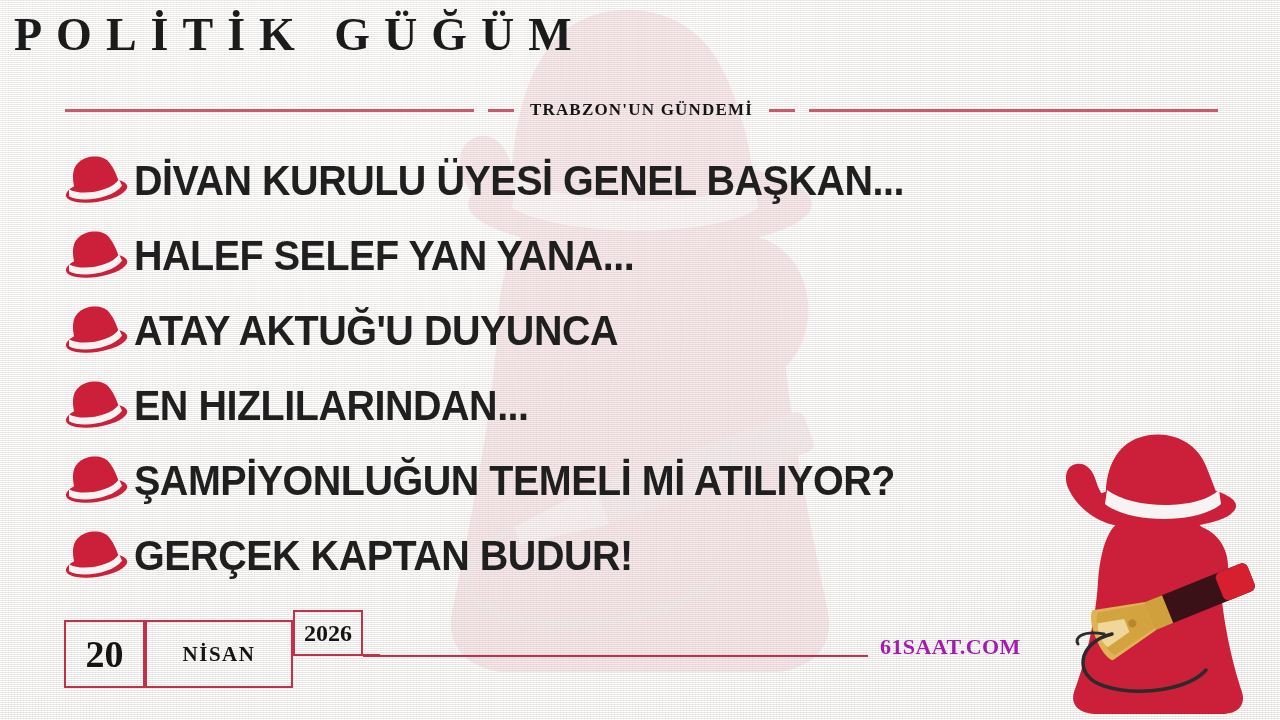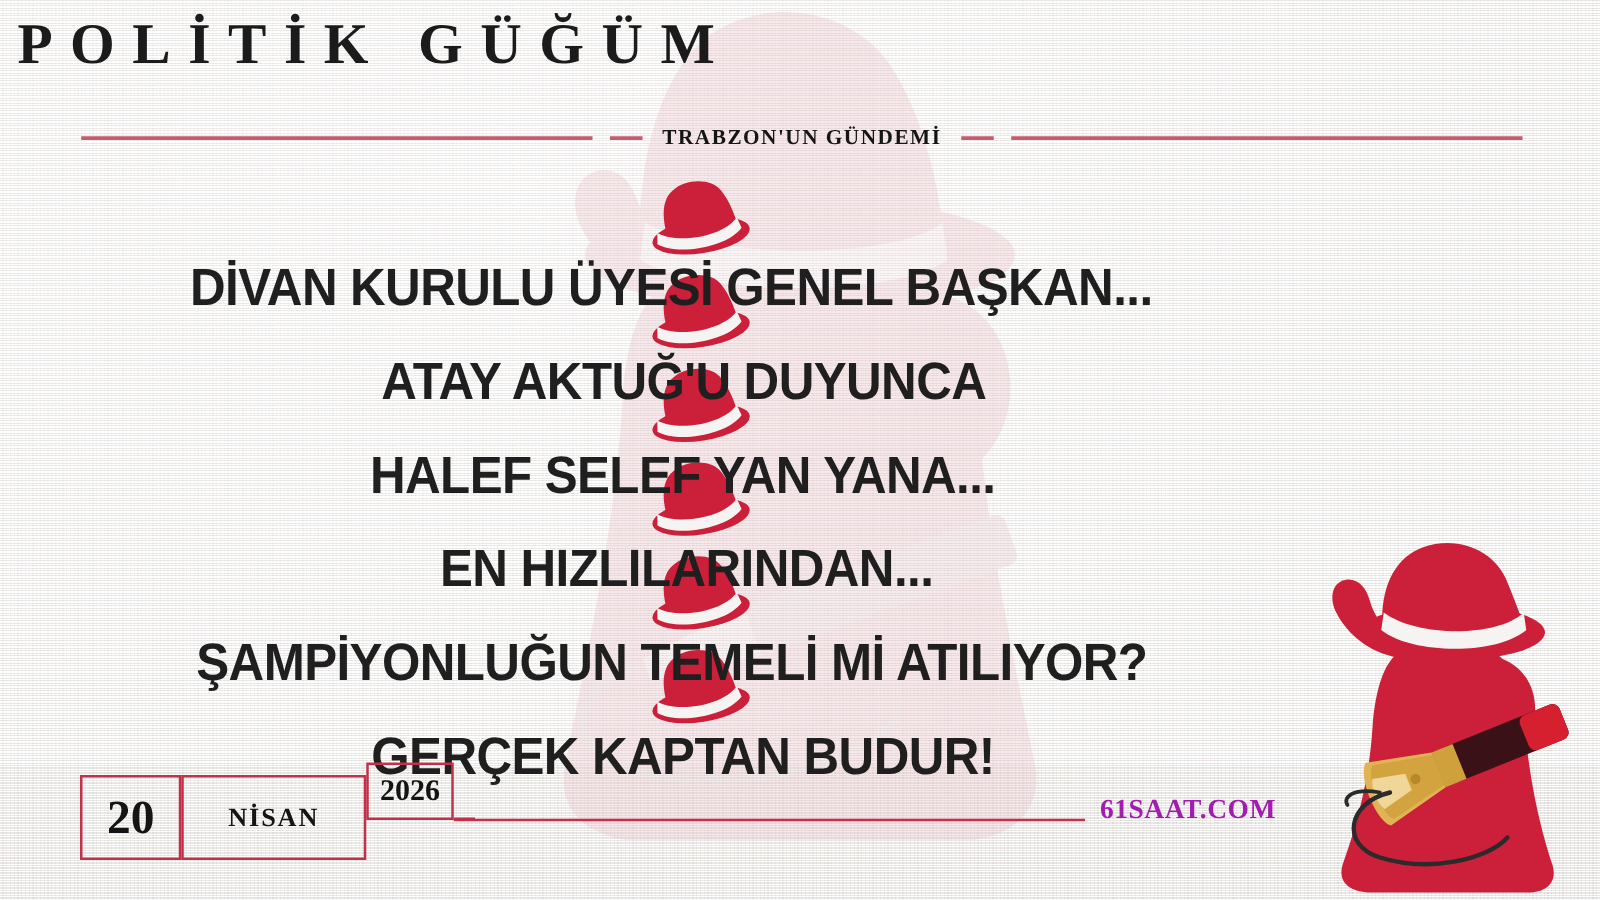--- a/index.html
+++ b/index.html
@@ -94,21 +94,20 @@
   #headline-list {
     position: absolute;
     top: 143px;
     left: 62px;
     width: 1000px;
   }
   .headline-row {
     display: flex;
     align-items: center;
     height: 75px;
-    flex-direction: column;
   }
   .hat-bullet {
     flex: 0 0 66px;
     height: 52px;
     display: block;
     margin-right: 6px;
   }
   .headline-text {
     font-family: "Liberation Sans", sans-serif;
     font-weight: 700;
@@ -254,32 +253,32 @@
     </div>
 
     <div class="headline-row">
       <svg class="hat-bullet" viewBox="0 0 66 52" xmlns="http://www.w3.org/2000/svg">
         <g transform="rotate(-9 33 26)" fill="#CC1F39">
           <ellipse cx="33" cy="36" rx="31" ry="11"></ellipse>
           <path d="M12 33 C10 19 13 9 20 5 C29 -1 45 1 50 10 C54 17 56 26 57 34 C46 42 22 42 12 33 Z"></path>
         </g>
         <path d="M6 30 C17 39 47 39 57 28 L59 35 C48 46 16 46 5 37 Z" transform="rotate(-9 33 26)" fill="#f6f4f2"></path>
       </svg>
+      <div class="headline-text">HALEF SELEF YAN YANA...</div>
+    </div>
+
+    <div class="headline-row">
+      <svg class="hat-bullet" viewBox="0 0 66 52" xmlns="http://www.w3.org/2000/svg">
+        <g transform="rotate(-9 33 26)" fill="#CC1F39">
+          <ellipse cx="33" cy="36" rx="31" ry="11"></ellipse>
+          <path d="M12 33 C10 19 13 9 20 5 C29 -1 45 1 50 10 C54 17 56 26 57 34 C46 42 22 42 12 33 Z"></path>
+        </g>
+        <path d="M6 30 C17 39 47 39 57 28 L59 35 C48 46 16 46 5 37 Z" transform="rotate(-9 33 26)" fill="#f6f4f2"></path>
+      </svg>
       <div class="headline-text">ATAY AKTUĞ'U DUYUNCA</div>
-    </div>
-
-    <div class="headline-row">
-      <svg class="hat-bullet" viewBox="0 0 66 52" xmlns="http://www.w3.org/2000/svg">
-        <g transform="rotate(-9 33 26)" fill="#CC1F39">
-          <ellipse cx="33" cy="36" rx="31" ry="11"></ellipse>
-          <path d="M12 33 C10 19 13 9 20 5 C29 -1 45 1 50 10 C54 17 56 26 57 34 C46 42 22 42 12 33 Z"></path>
-        </g>
-        <path d="M6 30 C17 39 47 39 57 28 L59 35 C48 46 16 46 5 37 Z" transform="rotate(-9 33 26)" fill="#f6f4f2"></path>
-      </svg>
-      <div class="headline-text">HALEF SELEF YAN YANA...</div>
     </div>
 
     <div class="headline-row">
       <svg class="hat-bullet" viewBox="0 0 66 52" xmlns="http://www.w3.org/2000/svg">
         <g transform="rotate(-9 33 26)" fill="#CC1F39">
           <ellipse cx="33" cy="36" rx="31" ry="11"></ellipse>
           <path d="M12 33 C10 19 13 9 20 5 C29 -1 45 1 50 10 C54 17 56 26 57 34 C46 42 22 42 12 33 Z"></path>
         </g>
         <path d="M6 30 C17 39 47 39 57 28 L59 35 C48 46 16 46 5 37 Z" transform="rotate(-9 33 26)" fill="#f6f4f2"></path>
       </svg>

